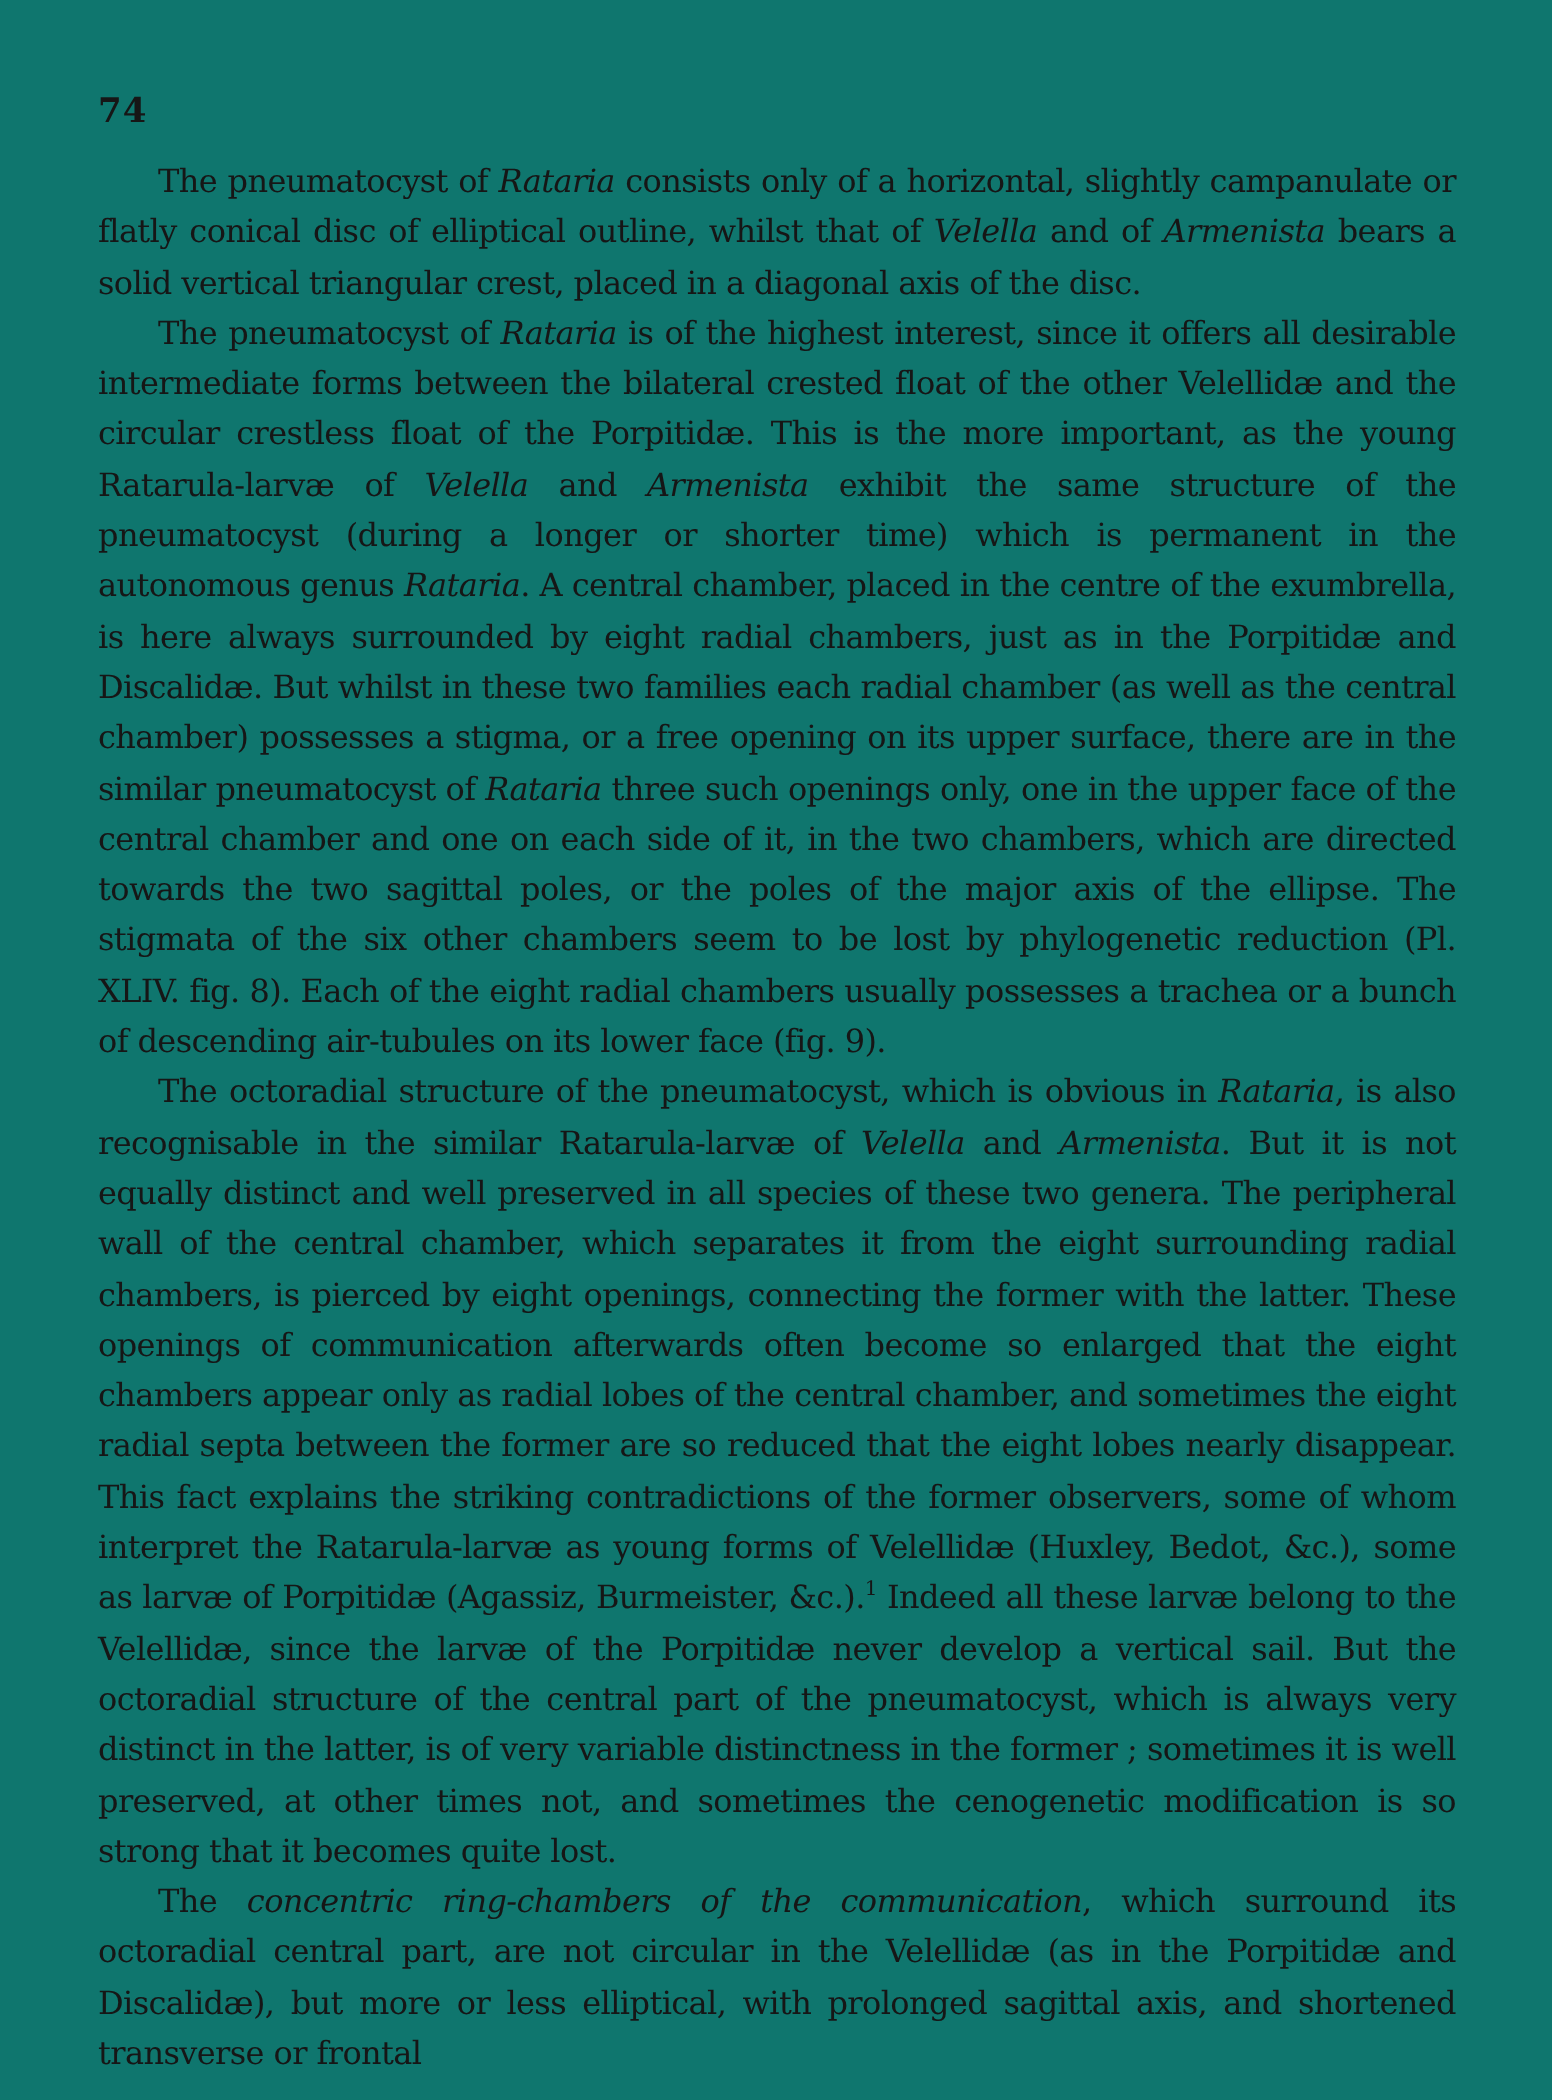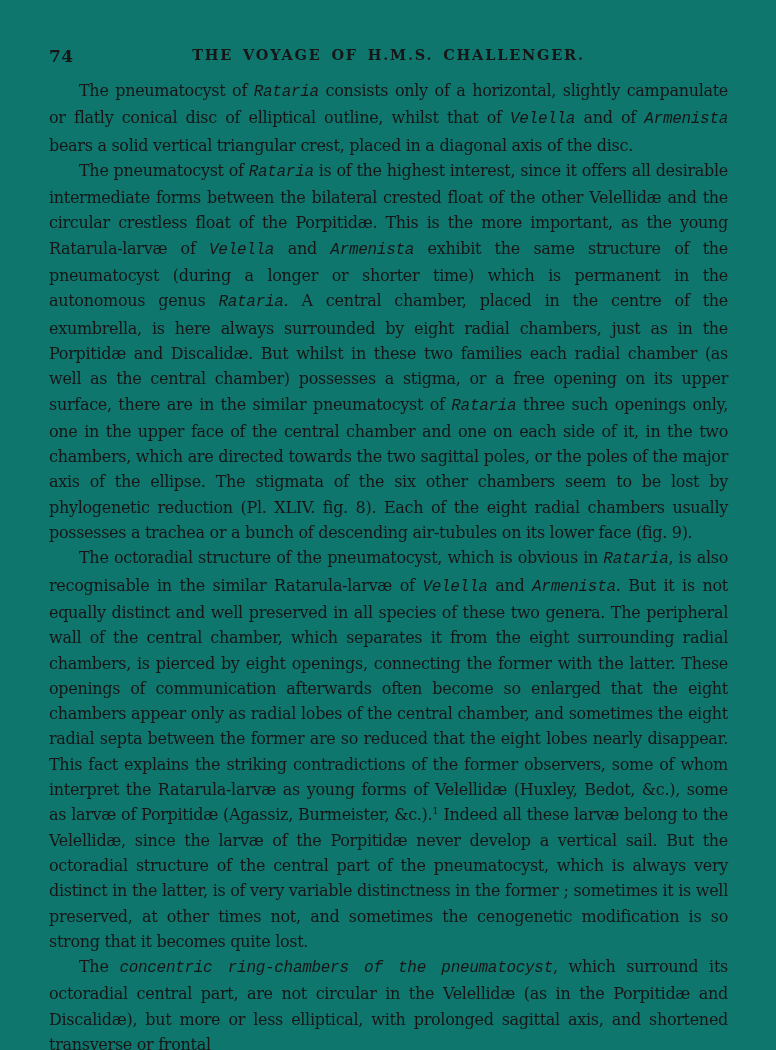--- a/index.html
+++ b/index.html
@@ -39,40 +39,39 @@
     top: 78px;
     left: 49px;
     right: 48px;
     text-align: justify;
     font-size: 16px;
     line-height: 25.3px;
     letter-spacing: -0.3px;
   }
   p.para { margin: 0; padding: 0; }
   p.para.indent { text-indent: 30px; }
-  .it { font-style: italic; font-family: Liberation Mono, monospace; }
+  .it { font-style: italic; }
   sup.fnref {
     font-size: 10px;
     line-height: 0;
     vertical-align: super;
   }
 </style>
 </head>
 <body>
 
 <div class="page">
 
   <div class="header">
     <span class="page-number">74</span>
-    <div class="running-title">THE VOYAGE OF H.M.S. CHALLENGER.</div>
   </div>
 
   <div class="body-text">
     <div id="paragraphs">
         <p class="para indent"><span>The pneumatocyst of </span><span class="it">Rataria</span><span> consists only of a horizontal, slightly campanulate or flatly conical disc of elliptical outline, whilst that of </span><span class="it">Velella</span><span> and of </span><span class="it">Armenista</span><span> bears a solid vertical triangular crest, placed in a diagonal axis of the disc.</span></p>
         <p class="para indent"><span>The pneumatocyst of </span><span class="it">Rataria</span><span> is of the highest interest, since it offers all desirable intermediate forms between the bilateral crested float of the other Velellidæ and the circular crestless float of the Porpitidæ.  This is the more important, as the young Ratarula-larvæ of </span><span class="it">Velella</span><span> and </span><span class="it">Armenista</span><span> exhibit the same structure of the pneumatocyst (during a longer or shorter time) which is permanent in the autonomous genus </span><span class="it">Rataria</span><span>.  A central chamber, placed in the centre of the exumbrella, is here always surrounded by eight radial chambers, just as in the Porpitidæ and Discalidæ.  But whilst in these two families each radial chamber (as well as the central chamber) possesses a stigma, or a free opening on its upper surface, there are in the similar pneumatocyst of </span><span class="it">Rataria</span><span> three such openings only, one in the upper face of the central chamber and one on each side of it, in the two chambers, which are directed towards the two sagittal poles, or the poles of the major axis of the ellipse.  The stigmata of the six other chambers seem to be lost by phylogenetic reduction (Pl. XLIV. fig. 8).  Each of the eight radial chambers usually possesses a trachea or a bunch of descending air-tubules on its lower face (fig. 9).</span></p>
         <p class="para indent"><span>The octoradial structure of the pneumatocyst, which is obvious in </span><span class="it">Rataria</span><span>, is also recognisable in the similar Ratarula-larvæ of </span><span class="it">Velella</span><span> and </span><span class="it">Armenista</span><span>.  But it is not equally distinct and well preserved in all species of these two genera.  The peripheral wall of the central chamber, which separates it from the eight surrounding radial chambers, is pierced by eight openings, connecting the former with the latter.  These openings of communication afterwards often become so enlarged that the eight chambers appear only as radial lobes of the central chamber, and sometimes the eight radial septa between the former are so reduced that the eight lobes nearly disappear.  This fact explains the striking contradictions of the former observers, some of whom interpret the Ratarula-larvæ as young forms of Velellidæ (Huxley, Bedot, &amp;c.), some as larvæ of Porpitidæ (Agassiz, Burmeister, &amp;c.).</span><sup class="fnref">1</sup><span>  Indeed all these larvæ belong to the Velellidæ, since the larvæ of the Porpitidæ never develop a vertical sail.  But the octoradial structure of the central part of the pneumatocyst, which is always very distinct in the latter, is of very variable distinctness in the former ; sometimes it is well preserved, at other times not, and sometimes the cenogenetic modification is so strong that it becomes quite lost.</span></p>
-        <p class="para indent"><span>The </span><span class="it">concentric ring-chambers of the pneumatocyst</span><span>, which surround its octoradial central part, are not circular in the Velellidæ (as in the Porpitidæ and Discalidæ), but more or less elliptical, with prolonged sagittal axis, and shortened transverse or frontal</span></p>
+        <p class="para indent"><span>The </span><span class="it">concentric ring-chambers of the communication</span><span>, which surround its octoradial central part, are not circular in the Velellidæ (as in the Porpitidæ and Discalidæ), but more or less elliptical, with prolonged sagittal axis, and shortened transverse or frontal</span></p>
       </div>
 
   </div>
 
 </div>
 
 </body></html>

